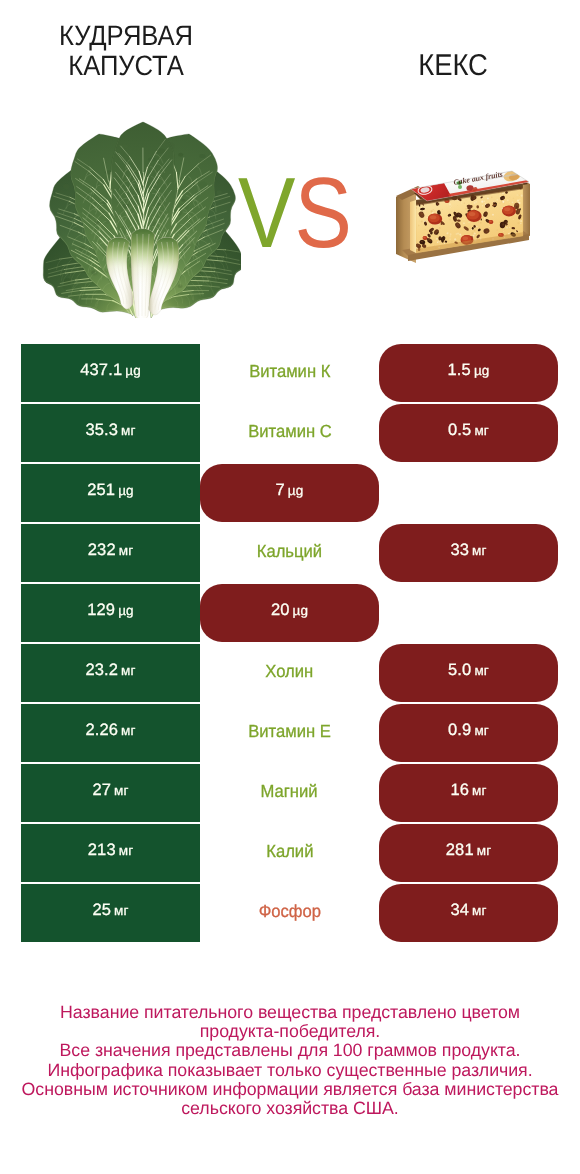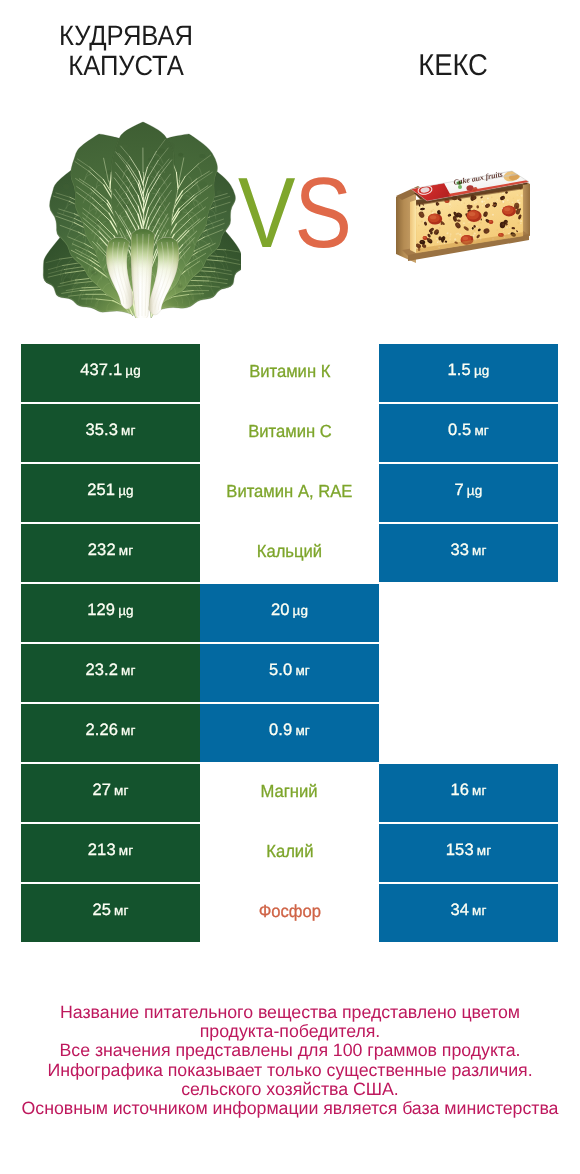--- a/index.html
+++ b/index.html
@@ -25,21 +25,21 @@
   .vs .v{color:#7FA62C;}
   .vs .s{color:#E06949;}
 
   
   .table{position:absolute;left:21px;top:344px;width:537px;}
   .row{display:flex;width:537px;height:58px;margin-bottom:2px;}
   .cell{width:179px;height:100%;box-sizing:border-box;
         display:flex;align-items:center;justify-content:center;}
   .cell-l{background:#14532d;}
   .cell-m{background:#ffffff;}
-  .cell-r{background:#0369a1;}
+  .cell-r{background:#7f1d1d;border-radius:22px;}
   .val{color:#fdfff4;font-weight:400;-webkit-text-stroke:0.30px #fdfff4;white-space:nowrap;letter-spacing:.15px;
        display:flex;align-items:baseline;position:relative;top:-3px;}
   .val .n{font-size:16.5px;}
   .val .u{font-size:13.5px;margin-left:3px;}
   .lbl{font-weight:400;font-size:17.5px;-webkit-text-stroke:0.30px currentColor;white-space:nowrap;letter-spacing:0px;
        position:relative;top:-2px;display:inline-block;transform:scaleX(0.95);}
   .lbl.win-l{color:#7DA52B;}
   .lbl.win-r{color:#CF6346;}
 
   
@@ -2089,23 +2089,20 @@
           </span>
         </div>
       </div>
       <div class="row">
         <div class="cell cell-l">
           <span class="val">
             <span class="n">251</span>
             <span class="u">µg</span>
           </span>
         </div>
-        <div class="cell cell-m">
-          <span class="lbl win-l">Витамин A, RAE</span>
-        </div>
         <div class="cell cell-r">
           <span class="val">
             <span class="n">7</span>
             <span class="u">µg</span>
           </span>
         </div>
       </div>
       <div class="row">
         <div class="cell cell-l">
           <span class="val">
@@ -2137,34 +2134,40 @@
           </span>
         </div>
       </div>
       <div class="row">
         <div class="cell cell-l">
           <span class="val">
             <span class="n">23.2</span>
             <span class="u">мг</span>
           </span>
         </div>
+        <div class="cell cell-m">
+          <span class="lbl win-l">Холин</span>
+        </div>
         <div class="cell cell-r">
           <span class="val">
             <span class="n">5.0</span>
             <span class="u">мг</span>
           </span>
         </div>
       </div>
       <div class="row">
         <div class="cell cell-l">
           <span class="val">
             <span class="n">2.26</span>
             <span class="u">мг</span>
           </span>
         </div>
+        <div class="cell cell-m">
+          <span class="lbl win-l">Витамин E</span>
+        </div>
         <div class="cell cell-r">
           <span class="val">
             <span class="n">0.9</span>
             <span class="u">мг</span>
           </span>
         </div>
       </div>
       <div class="row">
         <div class="cell cell-l">
           <span class="val">
@@ -2187,21 +2190,21 @@
           <span class="val">
             <span class="n">213</span>
             <span class="u">мг</span>
           </span>
         </div>
         <div class="cell cell-m">
           <span class="lbl win-l">Калий</span>
         </div>
         <div class="cell cell-r">
           <span class="val">
-            <span class="n">153</span>
+            <span class="n">281</span>
             <span class="u">мг</span>
           </span>
         </div>
       </div>
       <div class="row">
         <div class="cell cell-l">
           <span class="val">
             <span class="n">25</span>
             <span class="u">мг</span>
           </span>
@@ -2216,17 +2219,17 @@
           </span>
         </div>
       </div>
     </div>
 
   <div class="footer" id="footer-note">
       <div>Название питательного вещества представлено цветом</div>
       <div>продукта-победителя.</div>
       <div>Все значения представлены для 100 граммов продукта.</div>
       <div>Инфографика показывает только существенные различия.</div>
+      <div>Основным источником информации является база министерства</div>
       <div>сельского хозяйства США.</div>
-      <div>Основным источником информации является база министерства</div>
     </div>
 
 </div>
 
 </body></html>

